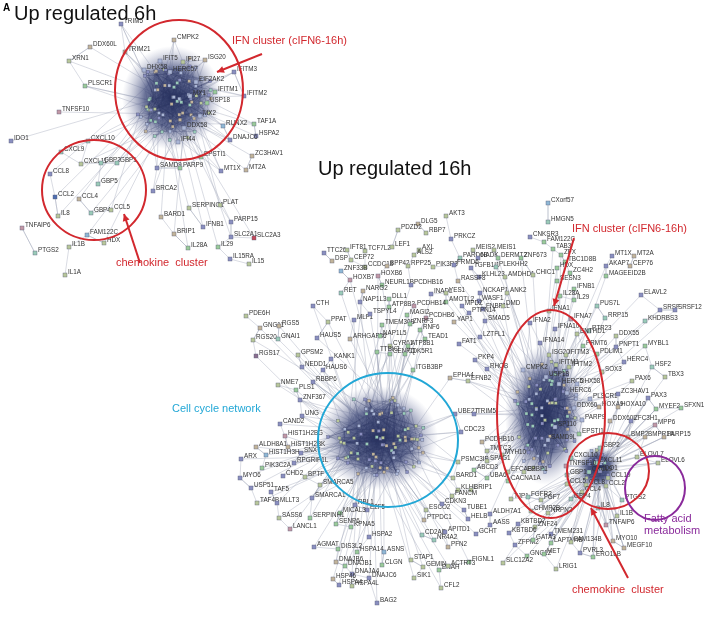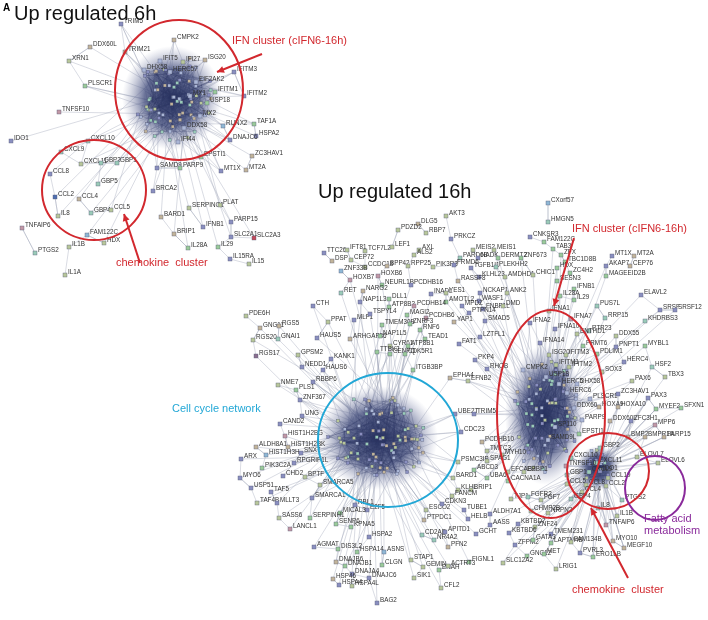--- a/index.html
+++ b/index.html
@@ -10,21 +10,21 @@
   .annot { position: absolute; font-size: 11px; white-space: nowrap; line-height: 1.1; }
   svg text.gene { font-family: "Liberation Sans", sans-serif; font-size: 6.3px; fill: #333; }
   svg .edge { stroke: #9aa0b4; stroke-width: 0.5; opacity: 0.75; }
   svg .edge-dark { stroke: #2d3562; stroke-width: 0.45; opacity: 0.5; }
 </style>
 </head>
 <body>
 
 <div class="panel-letter">A</div>
 <div class="panel-title" id="title-6h" style="left: 14px; top: 2px;">Up regulated 6h</div>
-<div class="panel-title" id="title-16h" style="left: 318px; top: 180px;">Up regulated 16h</div>
+<div class="panel-title" id="title-16h" style="left: 318px; top: 157px;">Up regulated 16h</div>
 
 <svg id="canvas" xmlns="http://www.w3.org/2000/svg" width="708" height="620" viewBox="0 0 708 620">
   <defs>
     <radialGradient id="denseGrad" cx="50%" cy="50%" r="50%">
       <stop offset="0%" stop-color="#1f2a5a" stop-opacity="0.95"></stop>
       <stop offset="55%" stop-color="#3a4577" stop-opacity="0.75"></stop>
       <stop offset="100%" stop-color="#8d94b6" stop-opacity="0"></stop>
     </radialGradient>
   </defs>
   <g id="edges">

